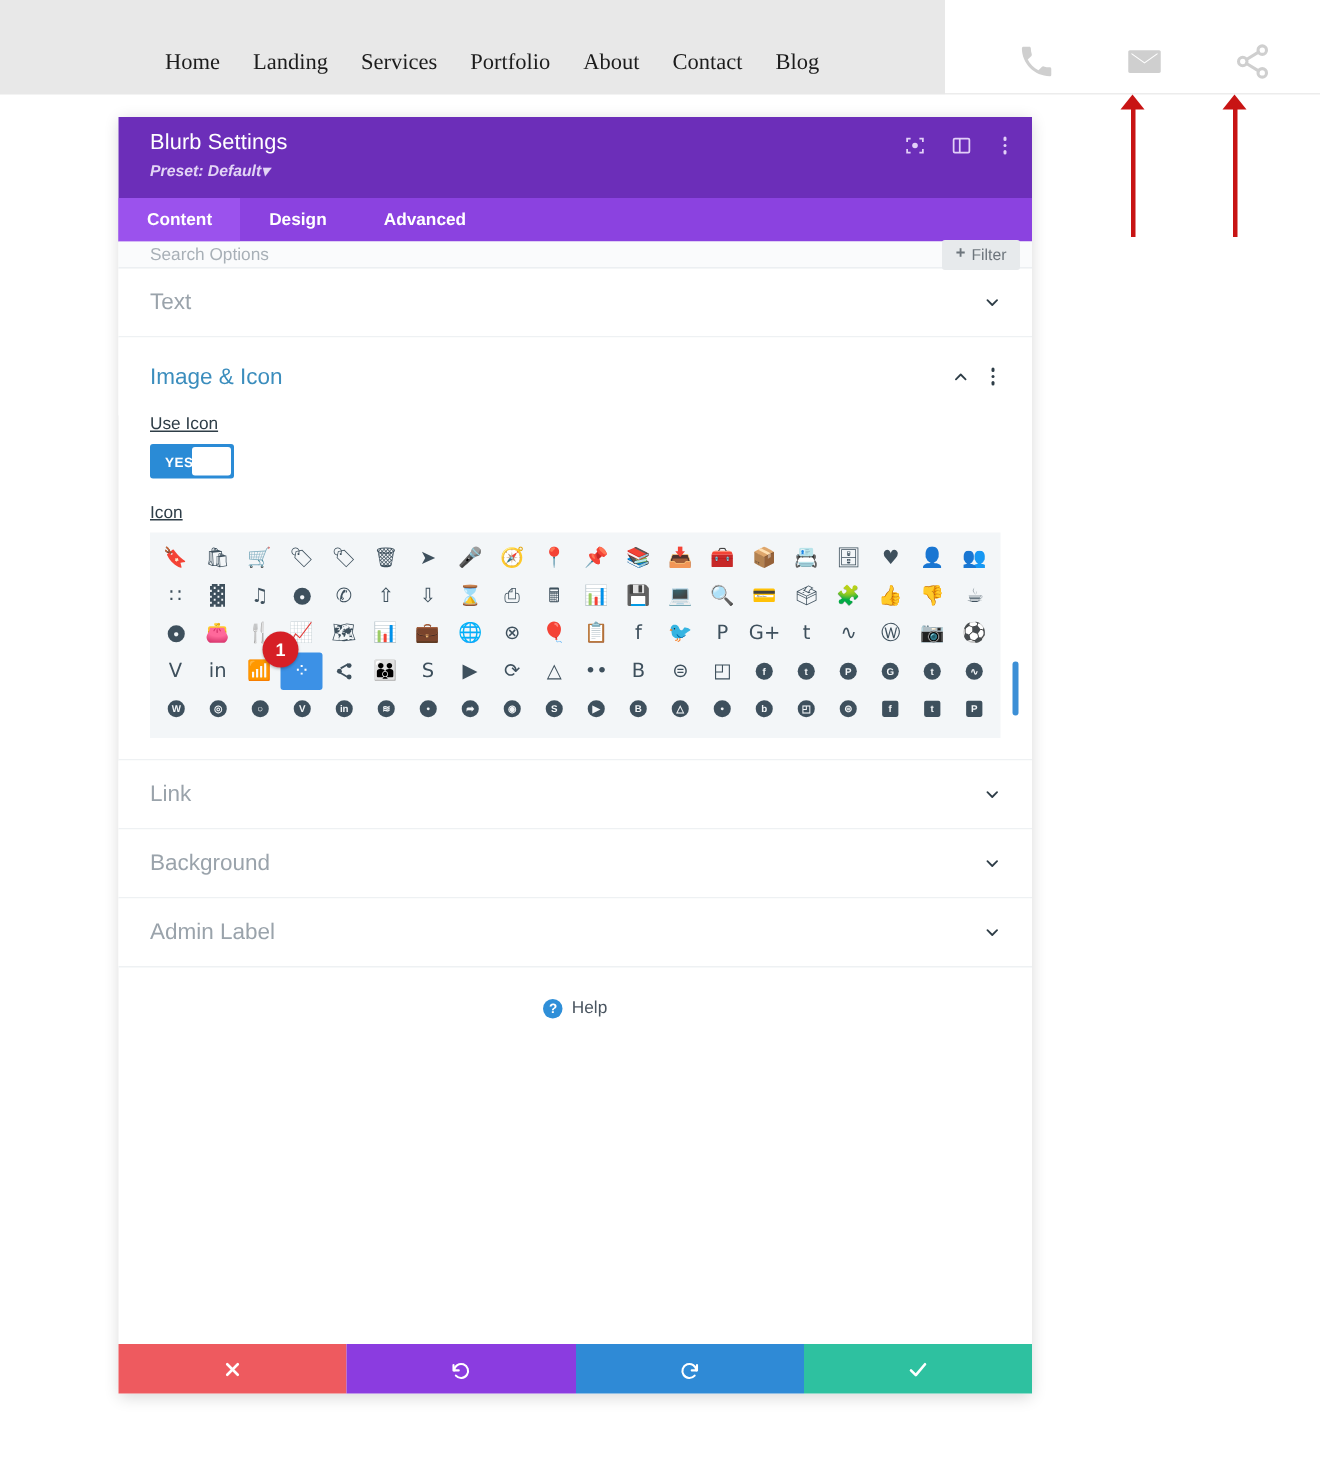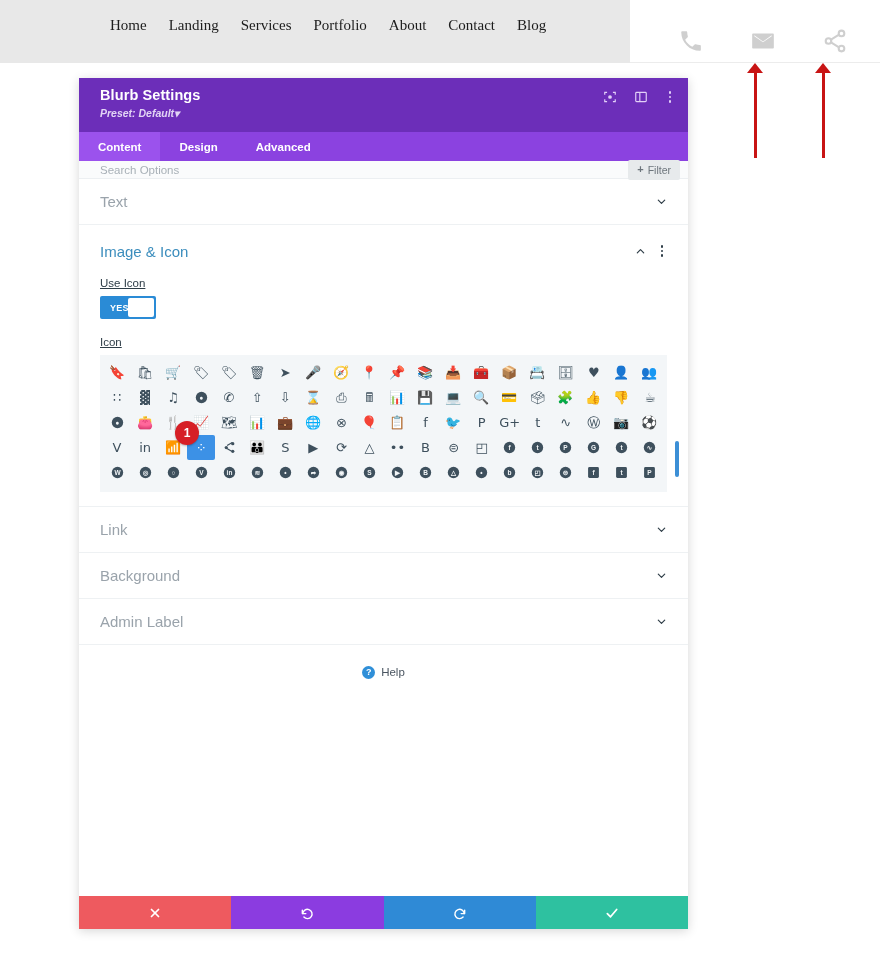--- a/index.html
+++ b/index.html
@@ -14,21 +14,21 @@
   
   .site-header {
     position: absolute; left: 0; top: 0; width: 880px; height: 93px;
     background: #ffffff;
   }
   .site-header-left {
     position: absolute; left: 0; top: 0; width: 630px; height: 63px;
     background: #e8e8e8;
   }
   .site-nav {
-    position: absolute; left: 110px; top: 18px;
+    position: absolute; left: 110px; top: 35px;
     display: flex; align-items: flex-start; gap: 22px;
   }
   .site-nav a {
     font-family: "Liberation Serif", serif;
     font-size: 15px; color: #1c1c1c; text-decoration: none;
     line-height: 1;
   }
   .site-icons {
     position: absolute; right: 32px; top: 28px;
     display: flex; align-items: center; gap: 46px;
@@ -56,21 +56,21 @@
   .modal {
     position: absolute; left: 79px; top: 78px; width: 609px; height: 851px;
     background: #ffffff;
     box-shadow: 0 2px 10px rgba(0,0,0,0.16);
   }
   .modal-head {
     position: relative; height: 54px; background: #6c2eb9;
     padding: 9px 14px 0 21px;
   }
   .modal-title {
-    color: #ffffff; font-size: 14.5px; font-weight: bold; letter-spacing: .1px;
+    color: #ffffff; font-size: 14.5px; font-weight: normal; letter-spacing: .1px;
   }
   .modal-preset {
     color: #e2d4f5; font-size: 10.5px; font-weight: bold; margin-top: 4px; font-style: italic;
   }
   .modal-head-icons {
     position: absolute; right: 13px; top: 12px;
     display: flex; align-items: center; gap: 17px;
   }
   .mh-ico { width: 14px; height: 14px; color: #e2d0f8; display: block; }
   .kebab { display: flex; flex-direction: column; gap: 2px; align-items: center; padding: 0 4px; }

